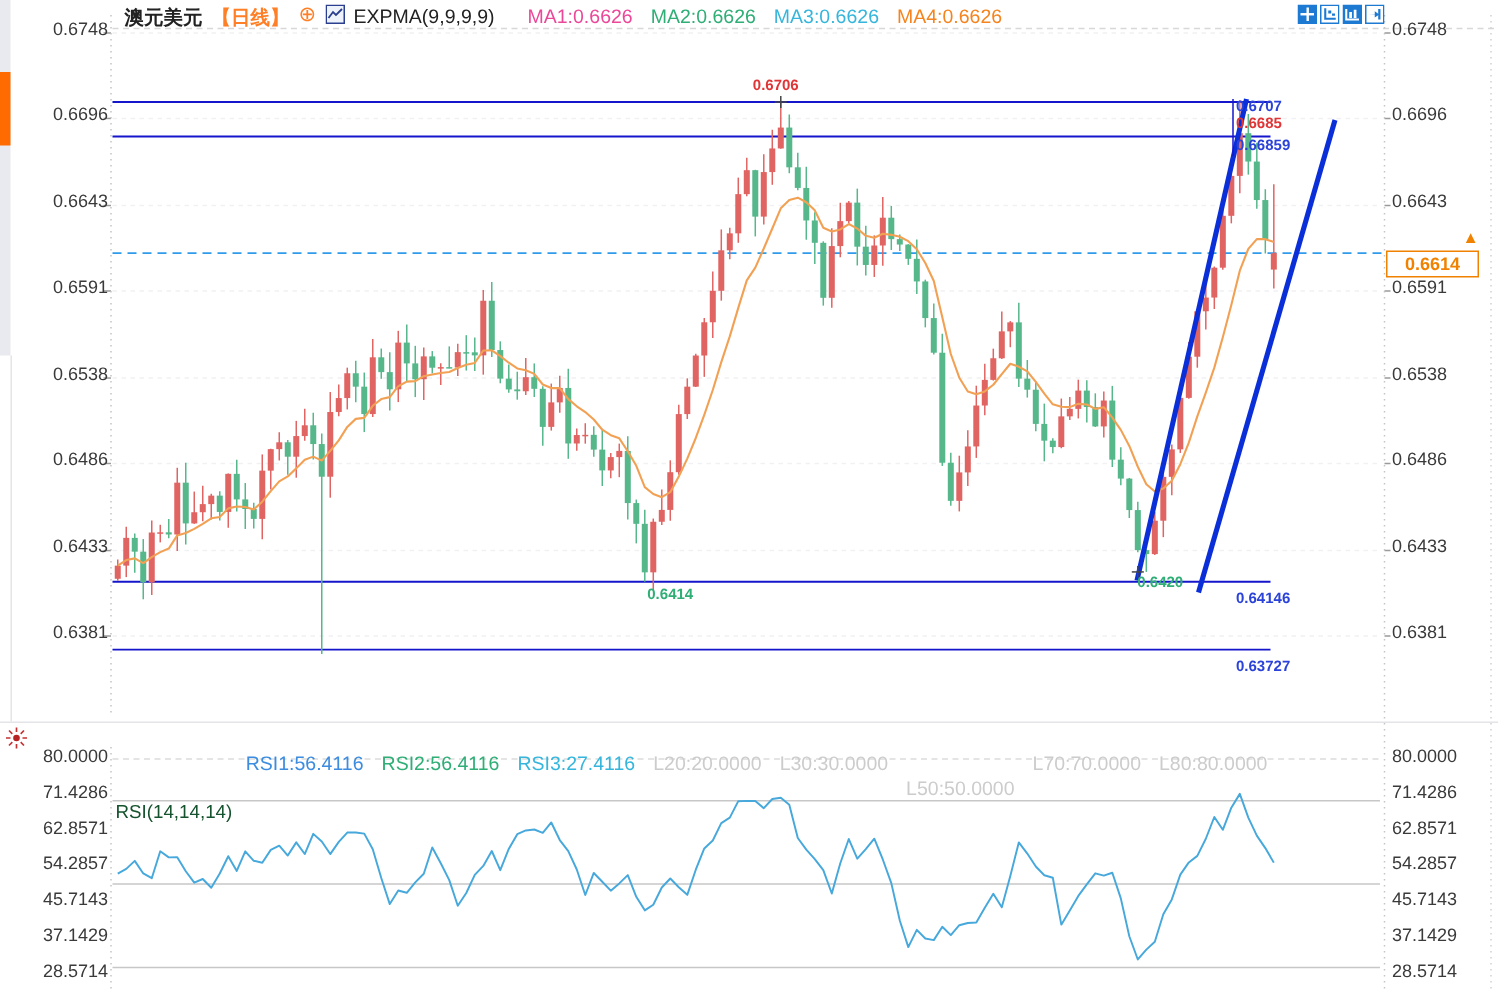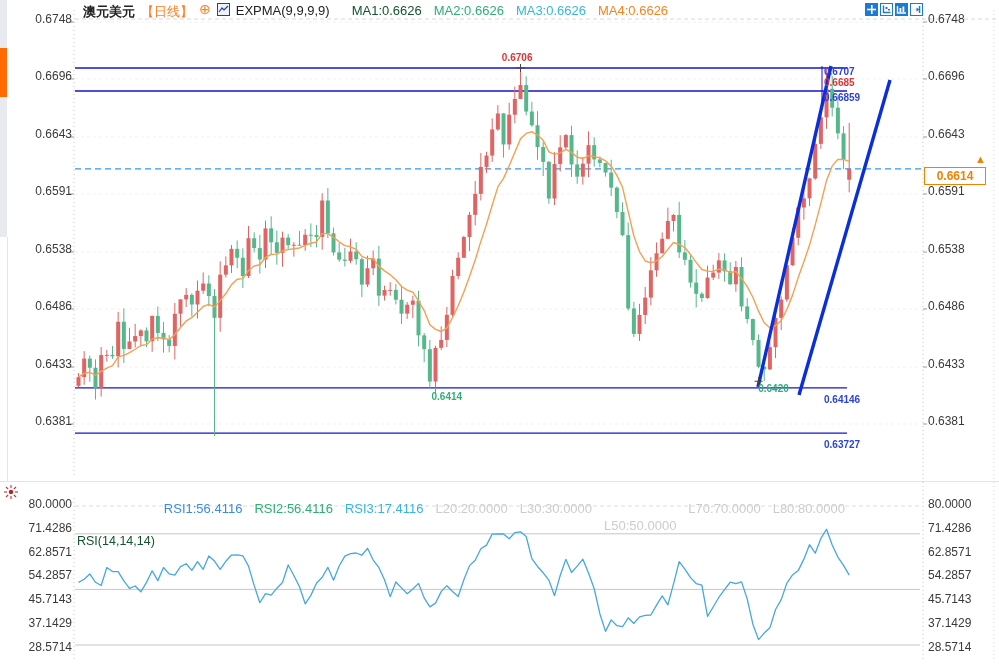--- a/index.html
+++ b/index.html
@@ -7,21 +7,21 @@
          font-family:"Liberation Sans",sans-serif;-webkit-font-smoothing:antialiased;}
   svg.viz{position:absolute;left:0;top:0;z-index:1;}
   .ovl{position:absolute;z-index:3;white-space:nowrap;}
   
   .side-strip{position:absolute;left:0;top:0;width:7px;height:237px;background:#e9e9f0;z-index:4;}
   .side-strip-seg{position:absolute;left:0;top:48px;width:7px;height:49px;background:#ff6b00;}
   .side-strip-tail{position:absolute;left:0;top:237px;width:7px;height:244px;border-right:1px solid #e4e4ea;z-index:4;}
   
   .hdr{left:83px;top:3px;display:flex;gap:6px;font-size:13px;color:#222;}
   .hdr .sym{font-weight:bold;color:#222;}
-  .hdr .tf{color:#ff7f27;font-weight:normal;}
+  .hdr .tf{color:#ff7f27;font-weight:bold;}
   .hdr .plus{color:#ff7f27;font-size:14px;line-height:13px;}
   .hdr .ind{color:#222;}
   .ma{display:flex;gap:12px;font-size:13px;}
   
   .tools{left:865px;top:3px;display:flex;gap:2px;}
   .tools .tb{width:13px;height:13px;display:block;cursor:pointer;}
   
   .tick{position:absolute;font-size:12px;color:#3a3a3a;z-index:3;white-space:nowrap;}
   .tick.l{width:46px;text-align:right;left:26px;}
   .tick.r{left:928px;text-align:left;}
@@ -376,21 +376,21 @@
   <div class="ovl hdr">
     <span class="sym">澳元美元</span>
     <span class="tf">【日线】</span>
     <span class="plus">⊕</span>
     <svg width="13" height="13">
       <rect x="0.5" y="0.5" width="12" height="12" fill="#eef3fb" stroke="#2a3f8f"></rect>
       <polyline points="2,9 5,5 7,7 11,3" fill="none" stroke="#2a3f8f" stroke-width="1.2"></polyline>
     </svg>
     <span class="ind">EXPMA(9,9,9,9)</span>
     <span class="ma" id="ma-values">
-        <span style="color: #14532d; padding-left: 16px;">MA1:0.6626</span>
+        <span style="color: #ec4899; padding-left: 16px;">MA1:0.6626</span>
         <span style="color: rgb(47, 174, 118);">MA2:0.6626</span>
         <span style="color: rgb(54, 182, 220);">MA3:0.6626</span>
         <span style="color: rgb(245, 132, 30);">MA4:0.6626</span>
       </span>
   </div>
 
   <div class="ovl tools">
     <svg class="tb" viewBox="0 0 13 13">
       <rect x="0" y="0" width="13" height="13" fill="#1d7ad2"></rect>
       <rect x="6" y="2" width="1.6" height="9" fill="#fff"></rect>
@@ -420,21 +420,21 @@
   <div class="ovl ann" id="ann-low2" style="left: 758.207px; top: 383.281px; color: rgb(47, 174, 118);">0.6420</div>
 
   <div class="px-box">0.6614</div>
   <div class="px-arrow">▲</div>
 
   <div class="ovl rsi-hdr">
     <span style="color:#14532d;margin-top:48px;">RSI(14,14,14)</span>
     <span class="ma" id="rsi-values">
         <span style="color: rgb(60, 140, 224);">RSI1:56.4116</span>
         <span style="color: rgb(47, 174, 118);">RSI2:56.4116</span>
-        <span style="color: rgb(54, 182, 220);">RSI3:17.4116</span>
+        <span style="color: rgb(54, 182, 220);">RSI3:27.4116</span>
         <span style="color: rgb(204, 204, 204);">L20:20.0000</span>
         <span style="color: rgb(204, 204, 204);">L30:30.0000</span>
         <span style="color: rgb(204, 204, 204); margin-top: 17px;">L50:50.0000</span>
         <span style="color: rgb(204, 204, 204);">L70:70.0000</span>
         <span style="color: rgb(204, 204, 204);">L80:80.0000</span>
       </span>
   </div>
   <div class="ovl sun">
     <svg width="16" height="16" viewBox="0 0 16 16">
       <circle cx="8" cy="8" r="2.2" fill="#b72222"></circle>

